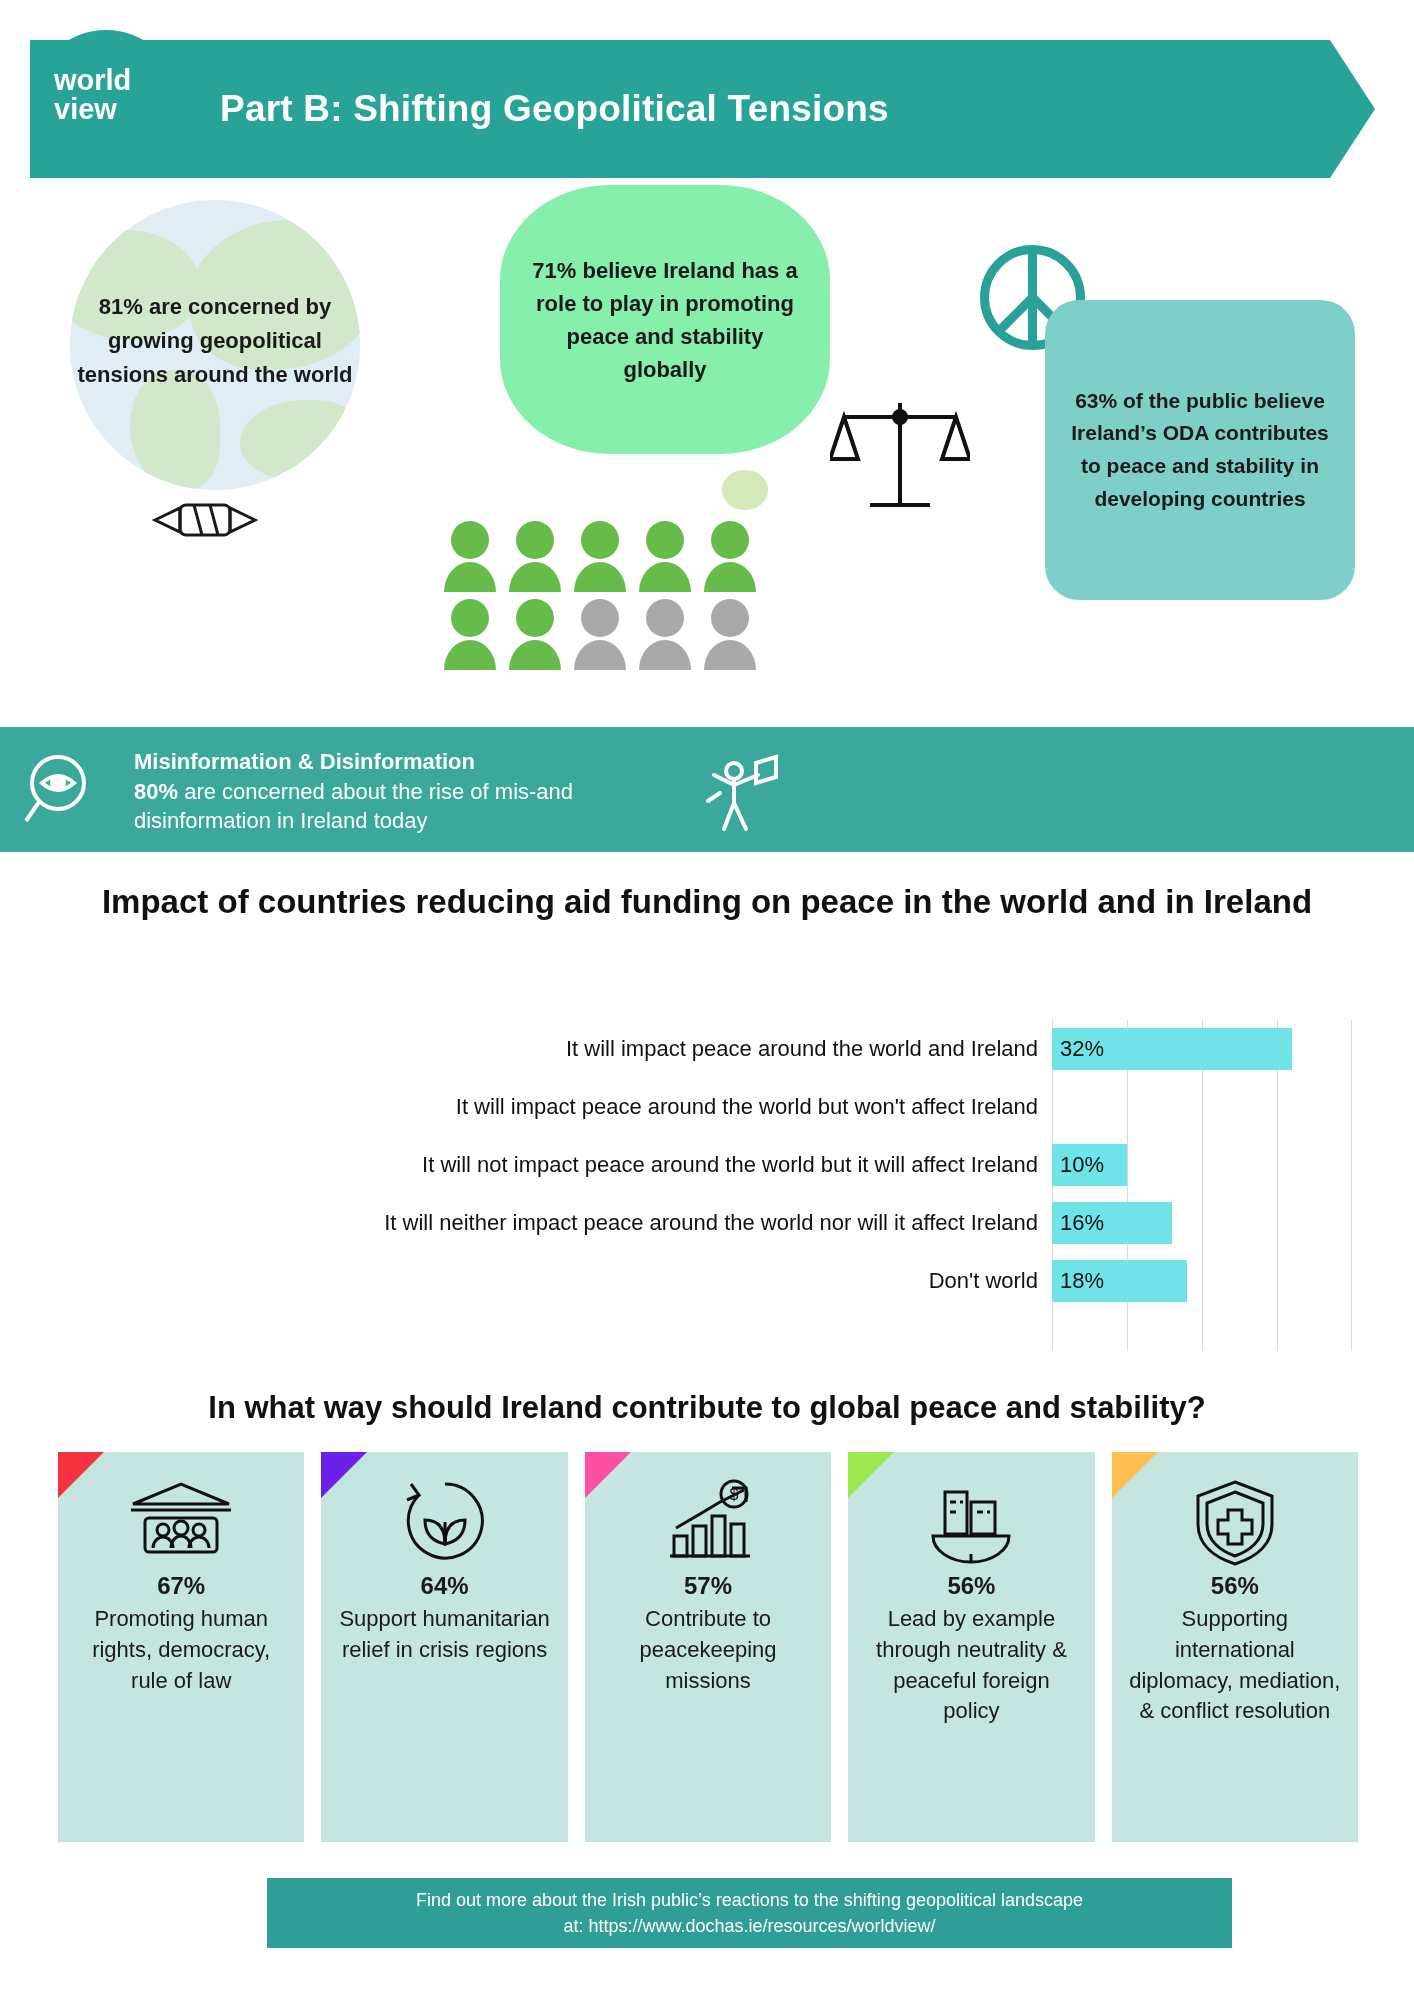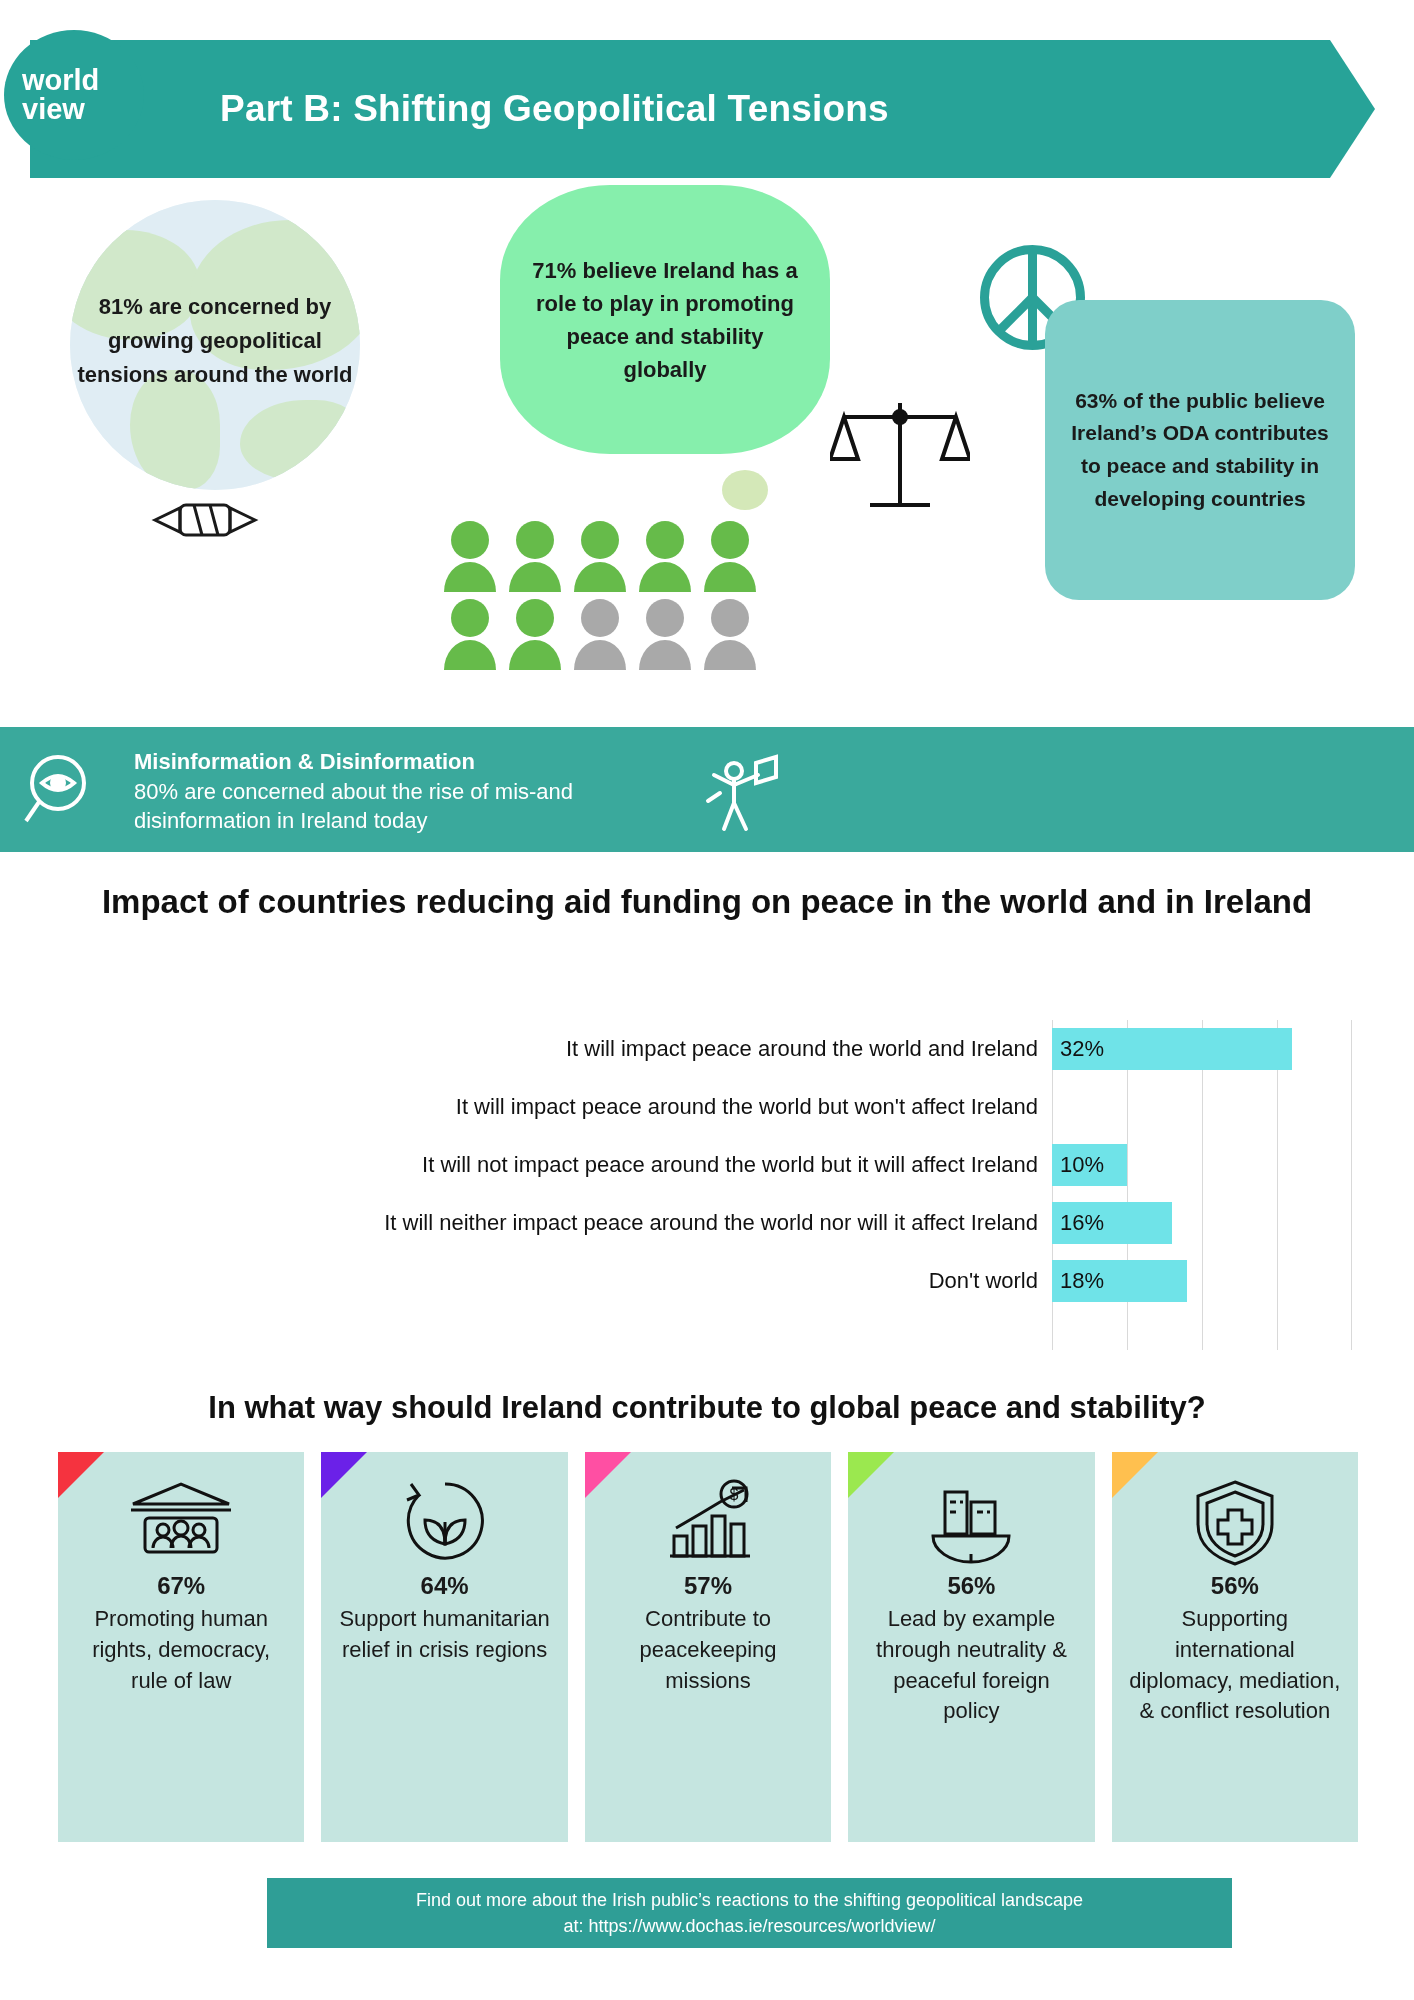--- a/index.html
+++ b/index.html
@@ -27,21 +27,21 @@
   }
   .header-title {
     color: #ffffff;
     font-size: 37px;
     font-weight: bold;
     margin-left: 190px;
     letter-spacing: .2px;
   }
   .logo-circle {
     position: absolute;
-    left: 4px; top: 30px;
+    left: 36px; top: 30px;
     width: 140px; height: 130px;
     background: #27a398;
     border-radius: 50%;
     color: #fff;
     display: flex;
     flex-direction: column;
     justify-content: center;
     padding-left: 18px;
     font-size: 29px;
     font-weight: bold;
@@ -126,21 +126,21 @@
   .green-band {
     position: absolute;
     left: 0; top: 727px;
     width: 1414px; height: 125px;
     background: #3aa99c;
     color: #ffffff;
   }
   .band-block { position: absolute; top: 20px; }
   .band-block .title { font-size: 22px; font-weight: bold; line-height: 1.35; }
   .band-block .body  { font-size: 22px; line-height: 1.35; }
-  .band-block .body b { font-weight: normal; text-align: right; }
+  .band-block .body b { font-weight: bold; text-align: right; }
 
   
   .section-title {
     position: absolute;
     text-align: center;
     font-weight: bold;
     color: #111;
   }
   #chart-heading {
     left: 30px; top: 880px; width: 1354px;

